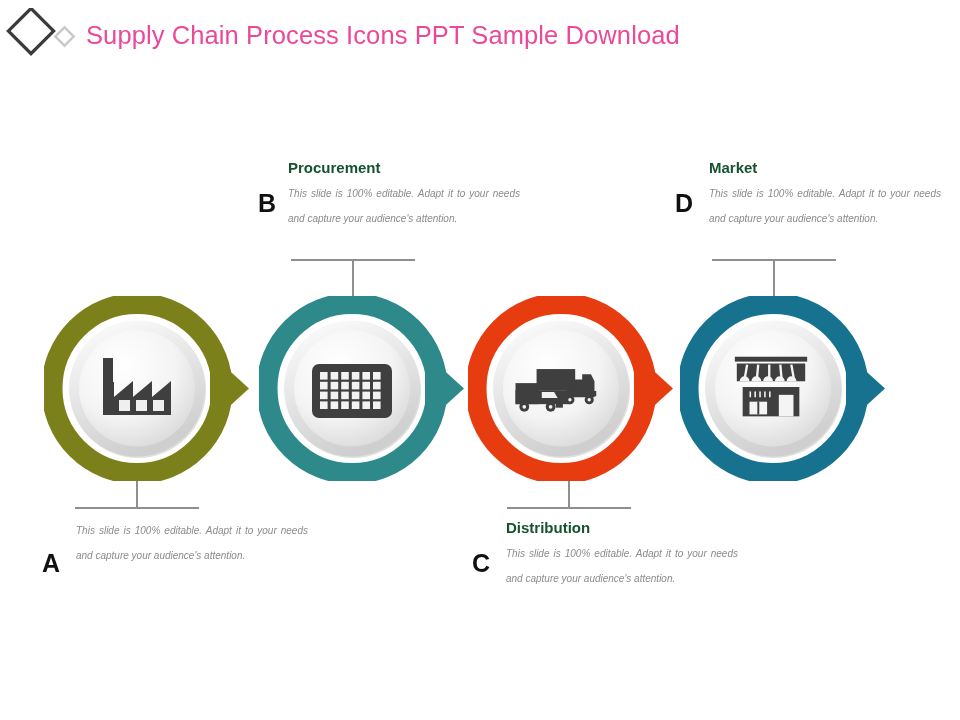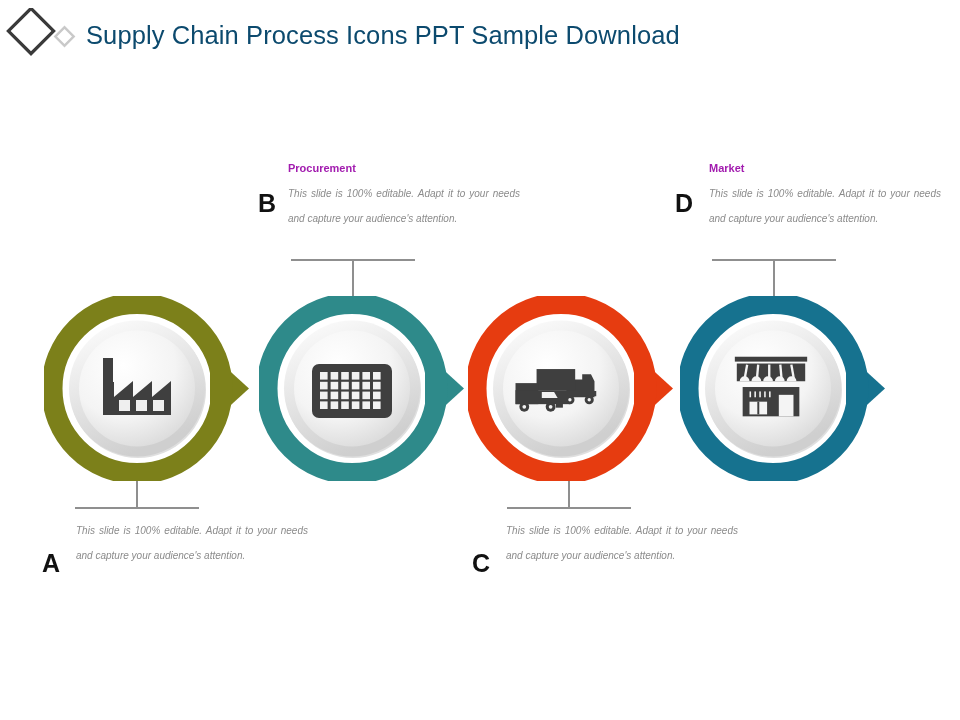--- a/index.html
+++ b/index.html
@@ -26,21 +26,21 @@
     position: absolute;
     left: 6px; top: 8px;
     width: 72px; height: 60px;
   }
   #page-title {
     position: absolute;
     left: 86px;
     top: 18px;
     font-size: 25.5px;
     line-height: 34px;
-    color: #0c4a6e;
+    color: #ec4899;
     white-space: nowrap;
     letter-spacing: 0.1px;
   }
 
   
   #slide {
     position: absolute;
     left: 0; top: 0;
     width: 960px; height: 720px;
   }
@@ -72,23 +72,23 @@
     pointer-events: none;
   }
   .icon-holder svg { display: block; }
 
   
   .callout {
     position: absolute;
     width: 232px;
   }
   .callout-title {
-    font-size: 11px;
+    font-size: 15px;
     font-weight: bold;
-    color: #a21caf;
+    color: #14532d;
     line-height: 20px;
     margin: 0 0 3px 0;
     white-space: nowrap;
   }
   .callout-body {
     font-size: 10px;
     font-style: italic;
     color: #8b8b8b;
     line-height: 25px;
     margin: 0;
@@ -365,17 +365,18 @@
     <div class="callout-body">This slide is 100% editable. Adapt it to your needs and capture your audience's attention.</div>
   </div>
   <div class="step-letter" style="left:675px; top:190px;">D</div>
 
   <div class="callout" style="left:76px; top:518px;">
     <div class="callout-body">This slide is 100% editable. Adapt it to your needs and capture your audience's attention.</div>
   </div>
   <div class="step-letter" style="left:42px; top:550px;">A</div>
 
   <div class="callout" style="left:506px; top:518px;">
+    <div class="callout-title">Distribution</div>
     <div class="callout-body">This slide is 100% editable. Adapt it to your needs and capture your audience's attention.</div>
   </div>
   <div class="step-letter" style="left:472px; top:550px;">C</div>
 
 </div>
 
 </body></html>

